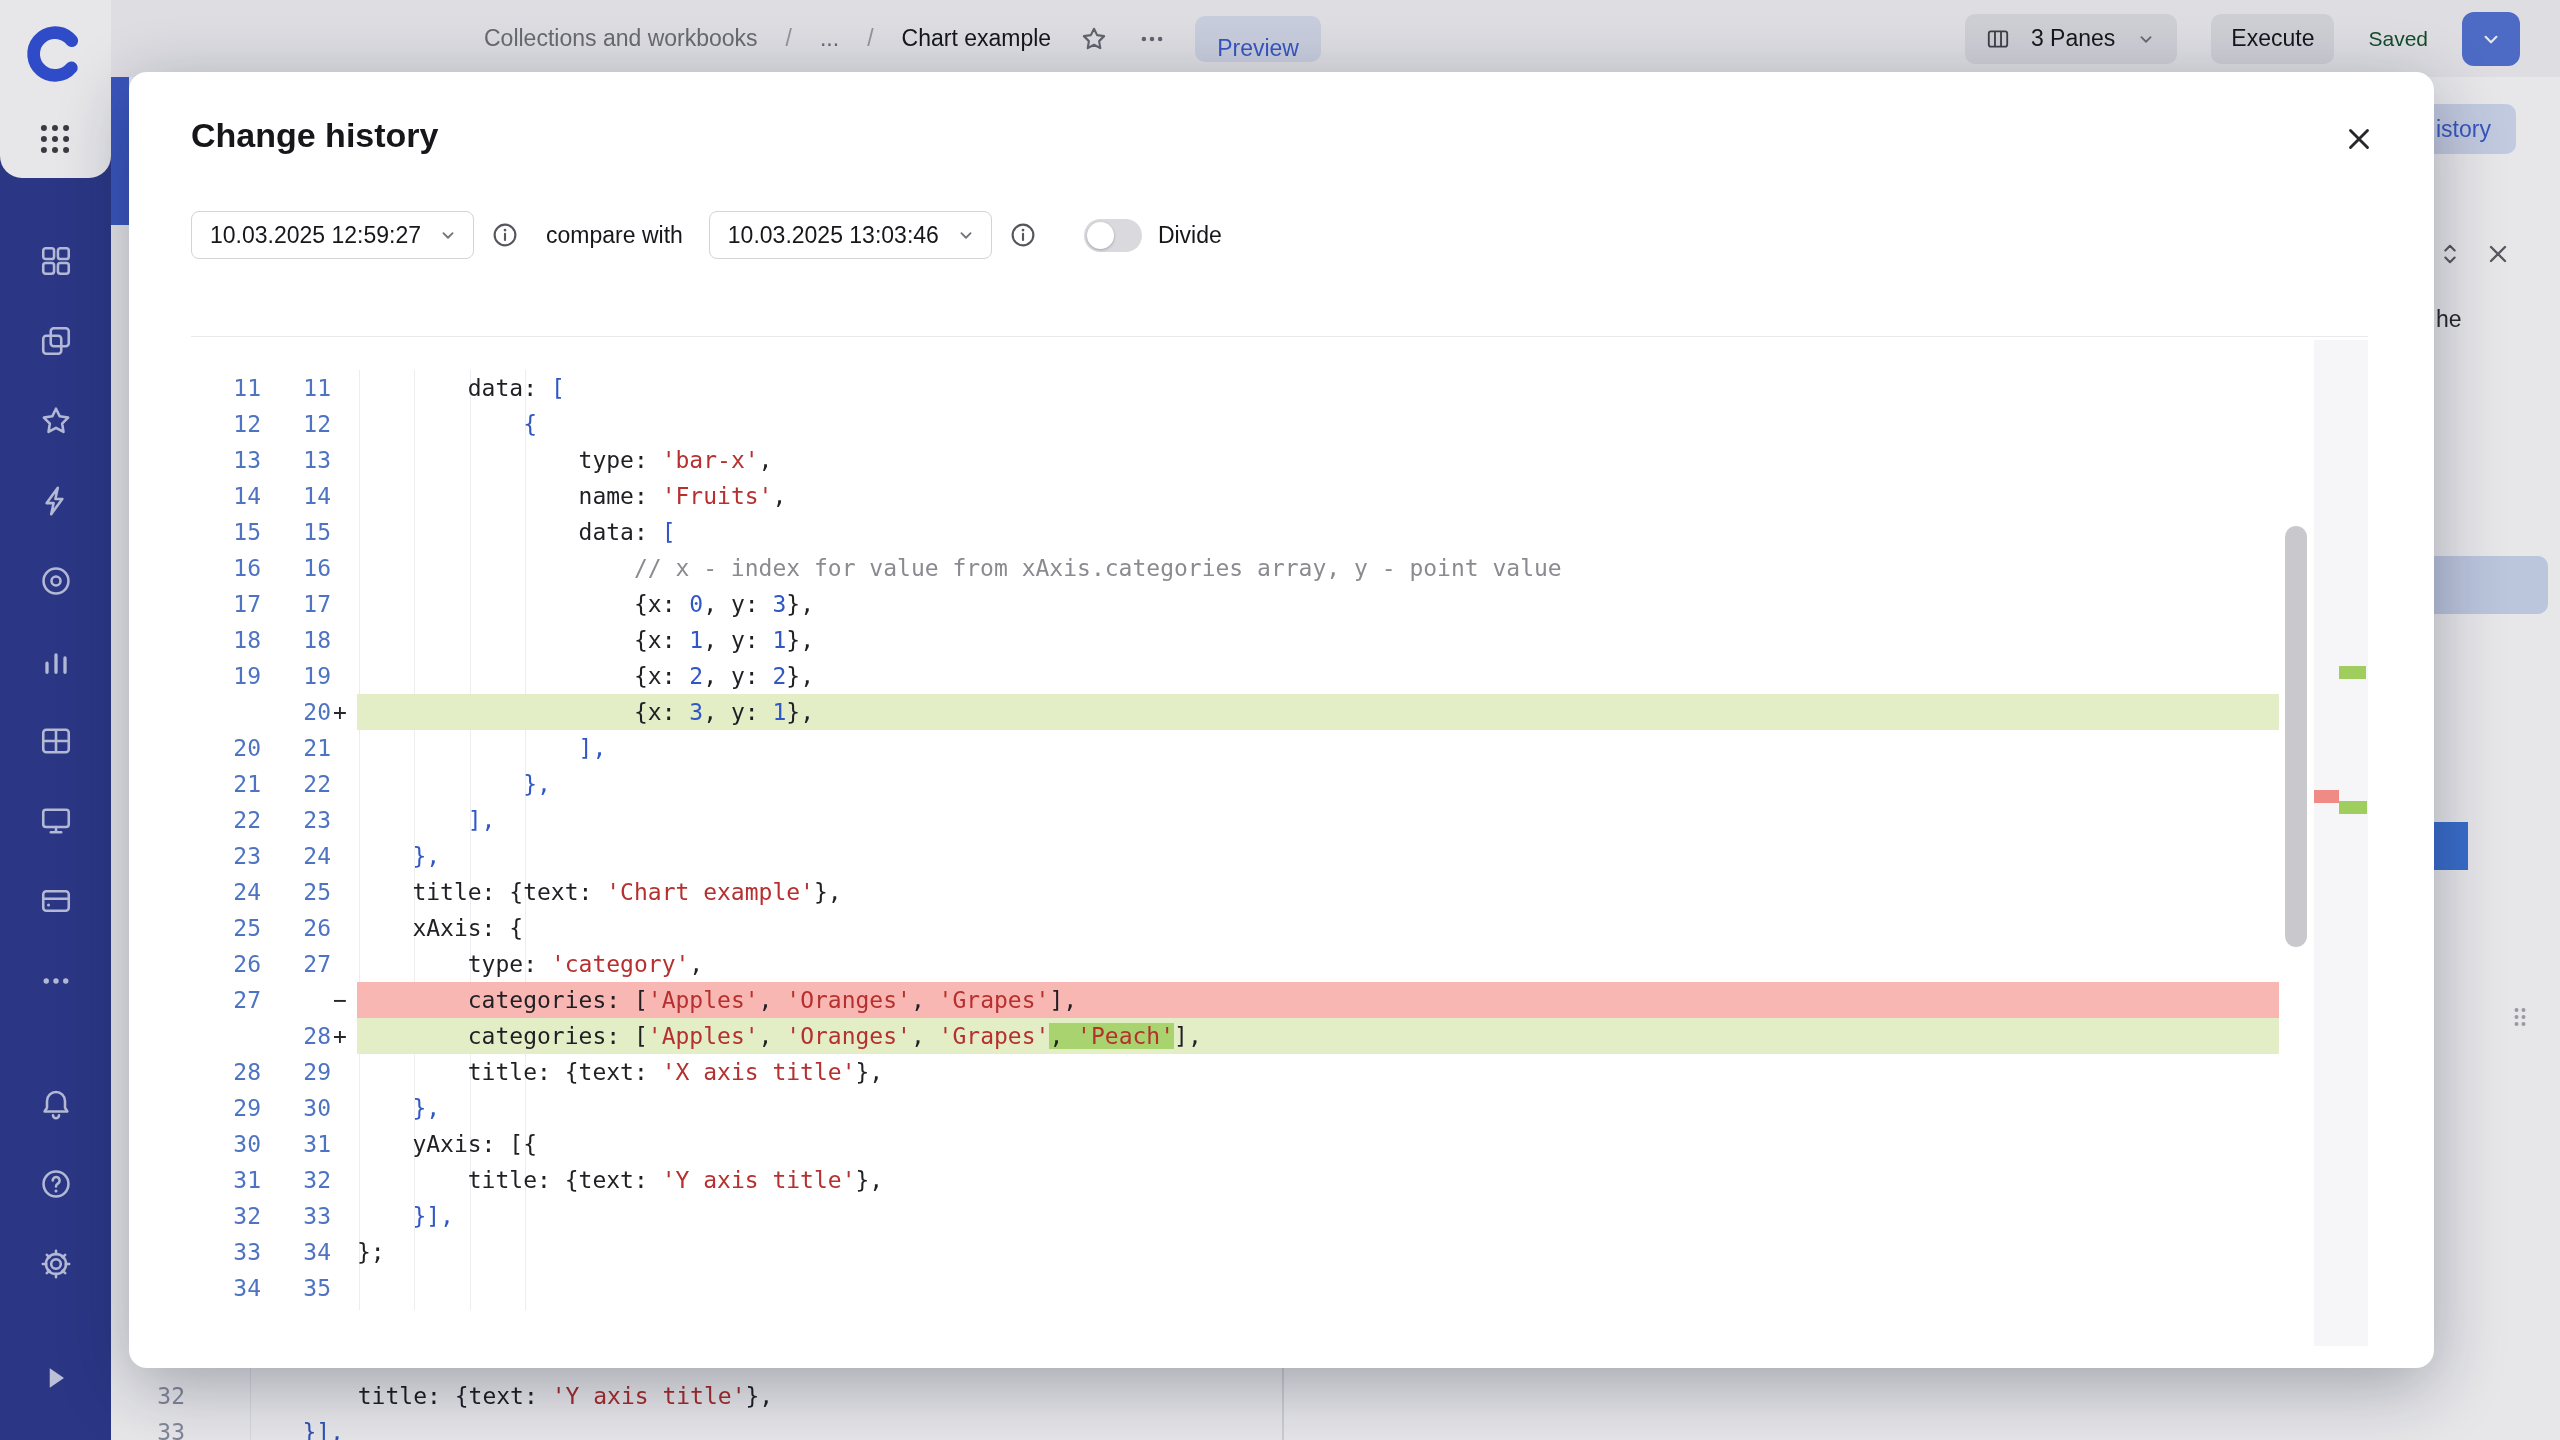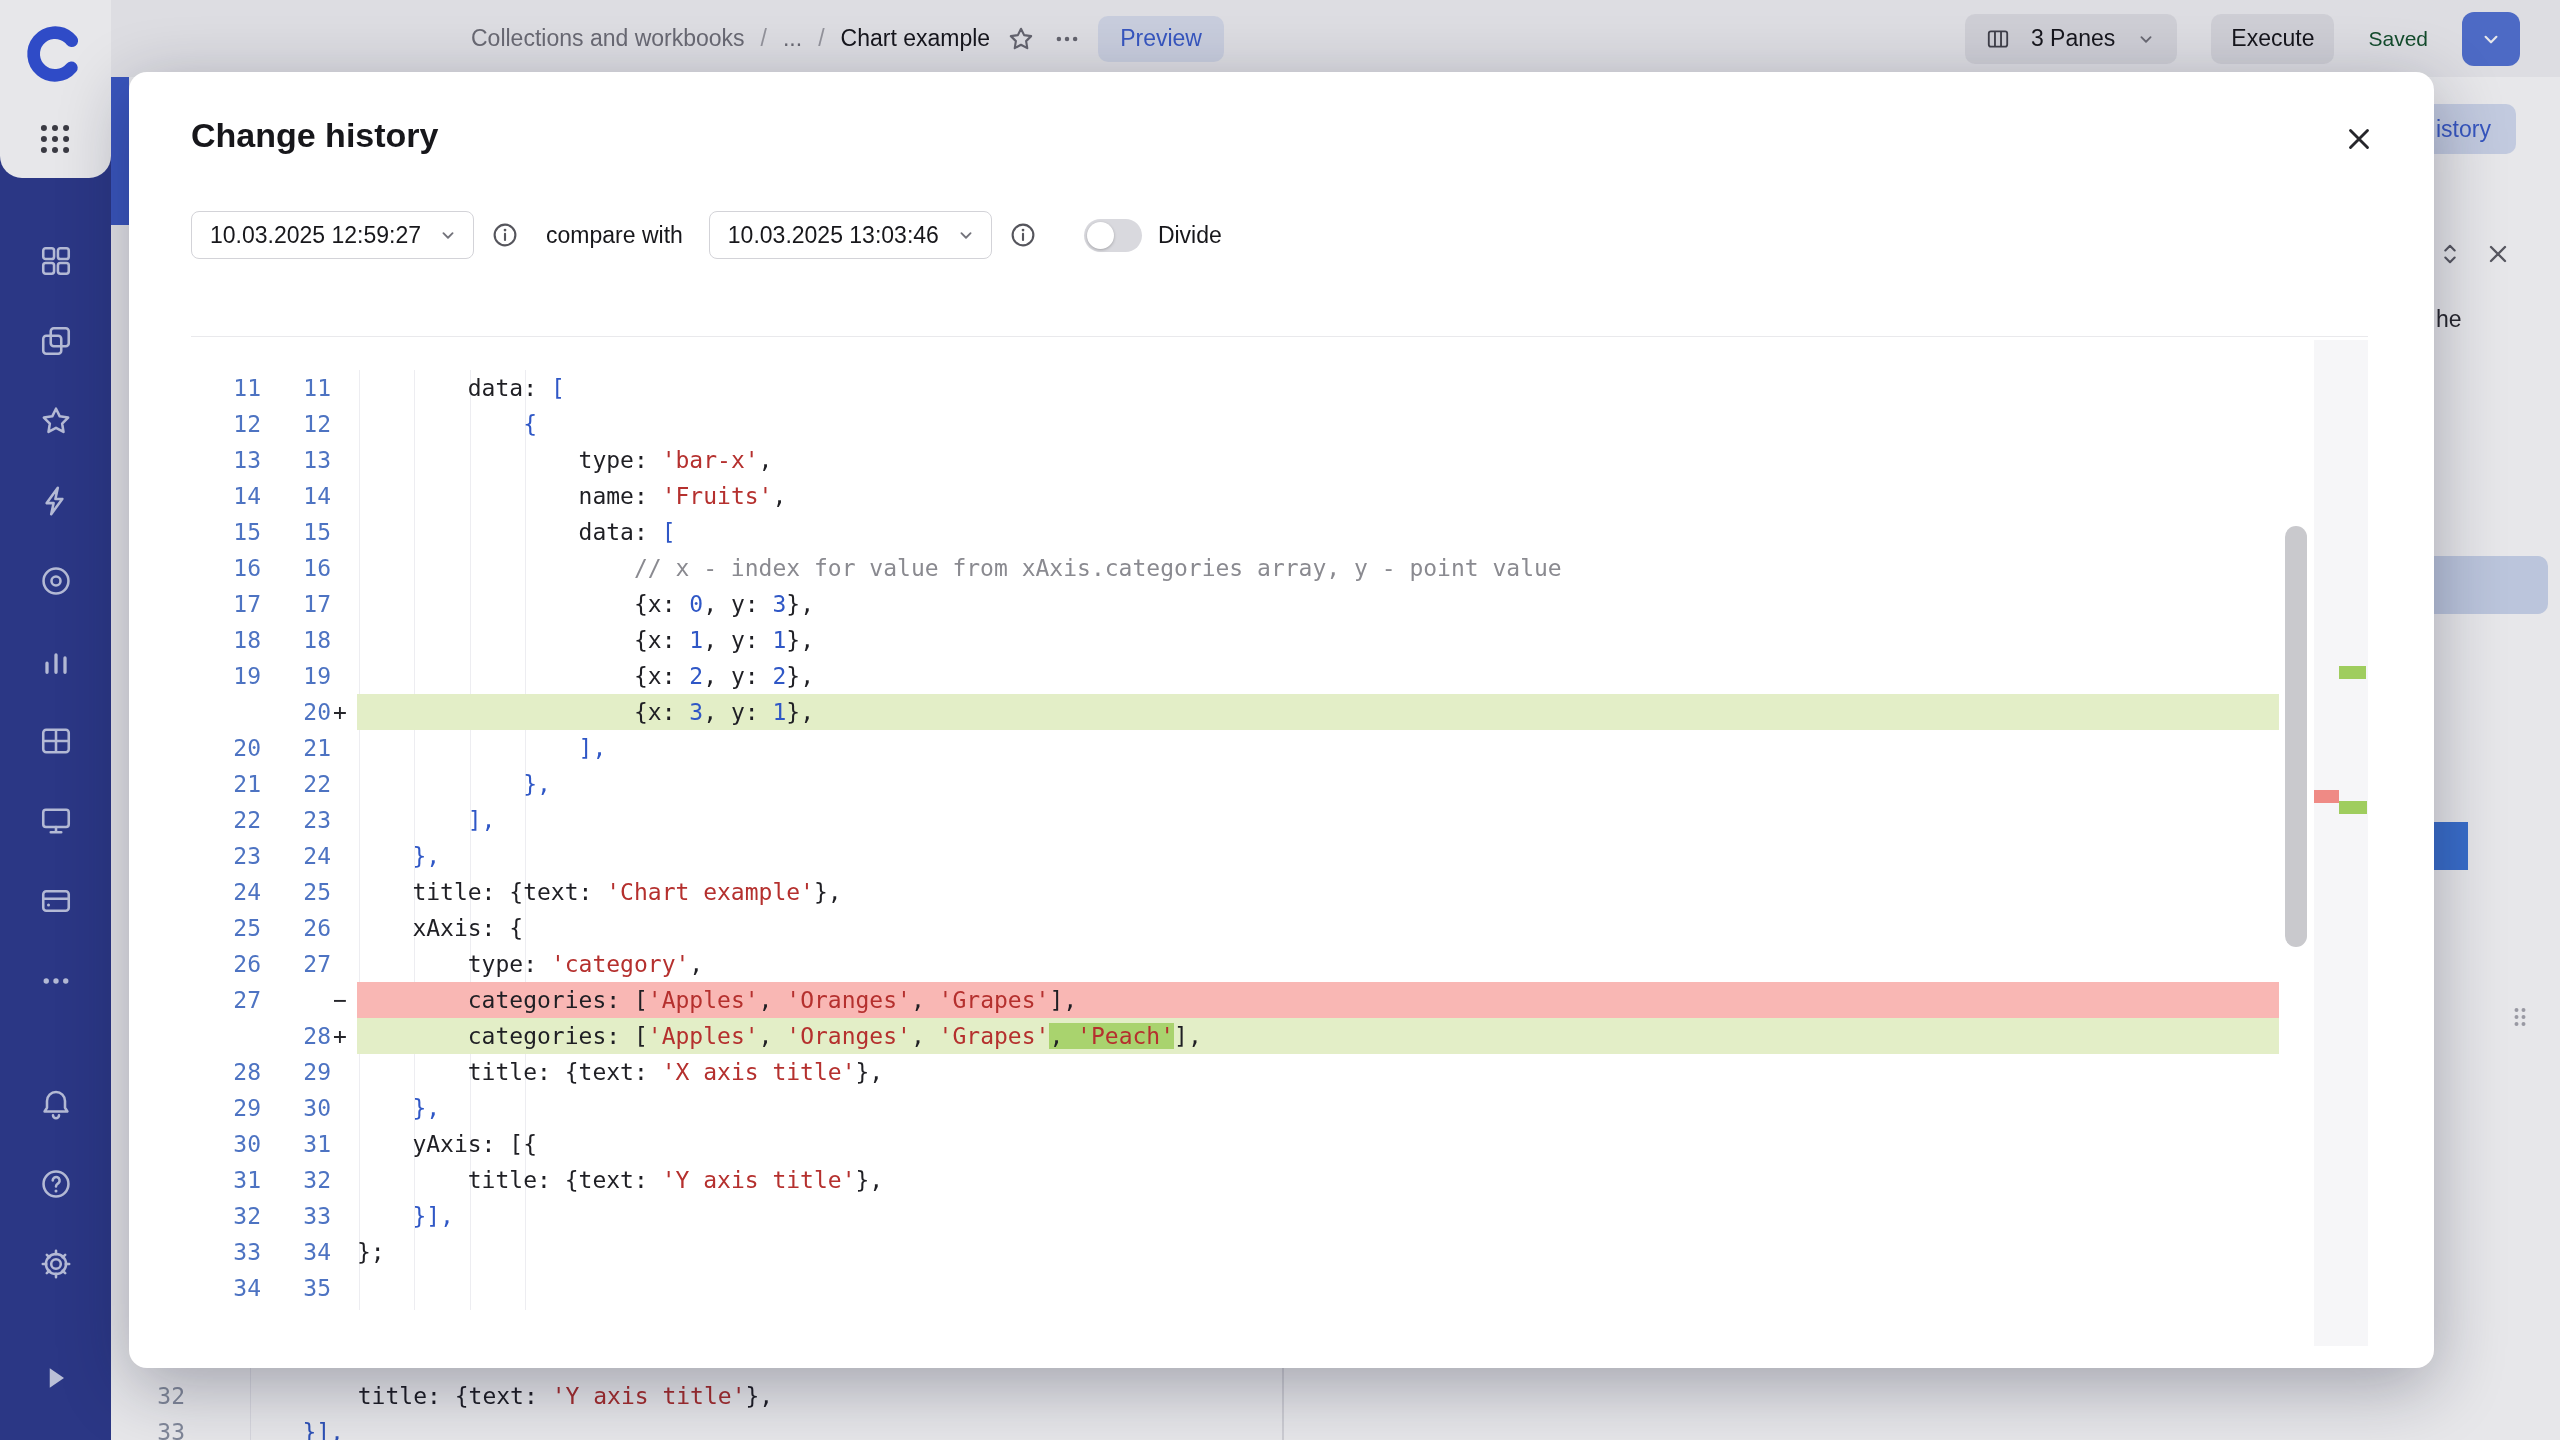--- a/index.html
+++ b/index.html
@@ -3,26 +3,26 @@
 <meta charset="utf-8">
 <style>
   *{margin:0;padding:0;box-sizing:border-box}
   html,body{background:#5a5f6e}
   body{font-family:"Liberation Sans",sans-serif}
   .screen{position:relative;width:2560px;height:1440px;background:#fff;overflow:hidden}
 
   
   .topbar{position:absolute;left:111px;top:0;right:0;height:77px;background:#f4f4f6}
   .tabchip{position:absolute;left:44px;top:0;width:301px;height:77px;background:#e1e1e5;display:flex;align-items:center;justify-content:center;font-size:23px;color:#17171b;cursor:pointer}
-  .crumbs{position:absolute;left:360px;top:0;height:77px;display:flex;align-items:center;gap:16px;font-size:23px}
+  .crumbs{position:absolute;left:373px;top:0;height:77px;display:flex;align-items:center;gap:28px;font-size:23px}
   .crumb-muted{color:#73737b;cursor:pointer}
   .crumb-sep{color:#a2a2a8}
   .crumb-cur{color:#17171b}
   .tb-ic{width:30px;height:30px;color:#6d6d75;cursor:pointer;display:inline-flex}
-  .chip-preview{height:46px;border-radius:10px;background:#dde3f1;color:#3b5ed0;display:flex;align-items:center;padding:0 22px;font-size:23px;cursor:pointer}
+  .chip-preview{height:46px;border-radius:10px;background:#dde3f1;color:#3b5ed0;display:flex;align-items:flex-end;padding:0 22px;font-size:23px;cursor:pointer}
   .tb-right{position:absolute;right:40px;top:0;height:77px;display:flex;align-items:center;gap:34px}
   .chip-gray{height:50px;border-radius:10px;background:#e4e4e8;color:#17171b;display:flex;align-items:center;gap:20px;padding:0 20px;font-size:23px;cursor:pointer}
   .chip-gray .ic{width:26px;height:26px;color:#45454d;display:inline-flex}
   .chip-gray .chev{width:22px;height:22px;color:#73737b;display:inline-flex}
   .saved-lbl{color:#14532d;font-size:21px;cursor:default}
   .btn-blue{width:58px;height:54px;border-radius:12px;background:#5474d6;display:flex;align-items:center;justify-content:center;color:#fff;cursor:pointer}
   .btn-blue .chev{width:26px;height:26px;display:inline-flex}
 
   .sidebar{position:absolute;left:0;top:0;width:111px;height:1440px;background:#2e3c8f}
   .sb-white{position:absolute;left:0;top:0;width:111px;height:178px;background:#fff;border-radius:0 0 22px 22px}

